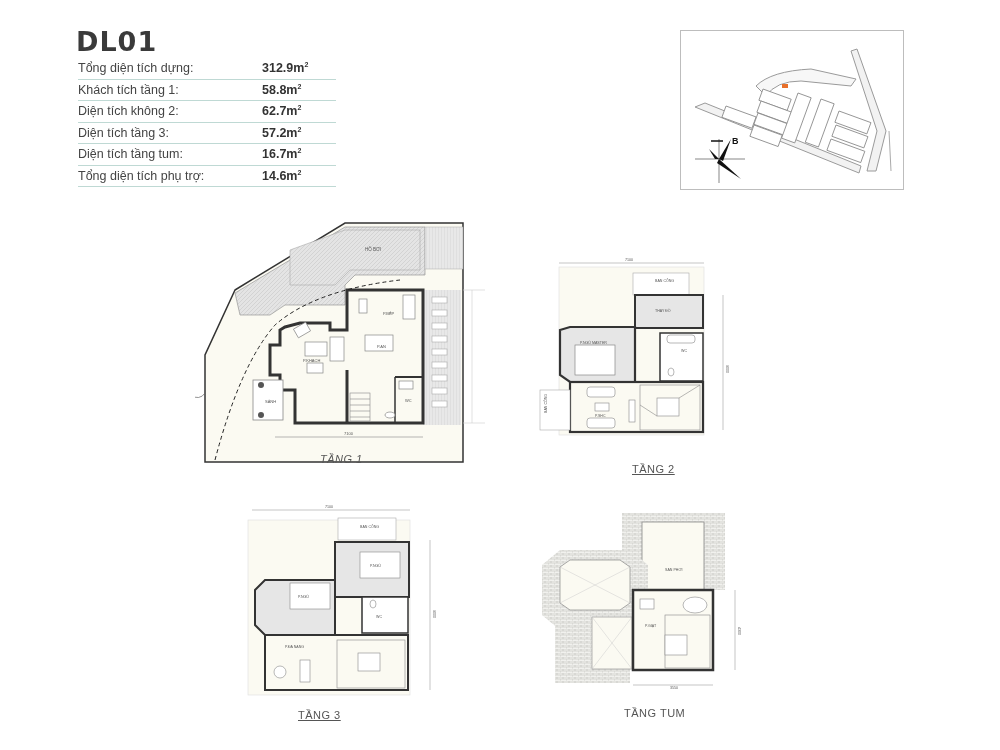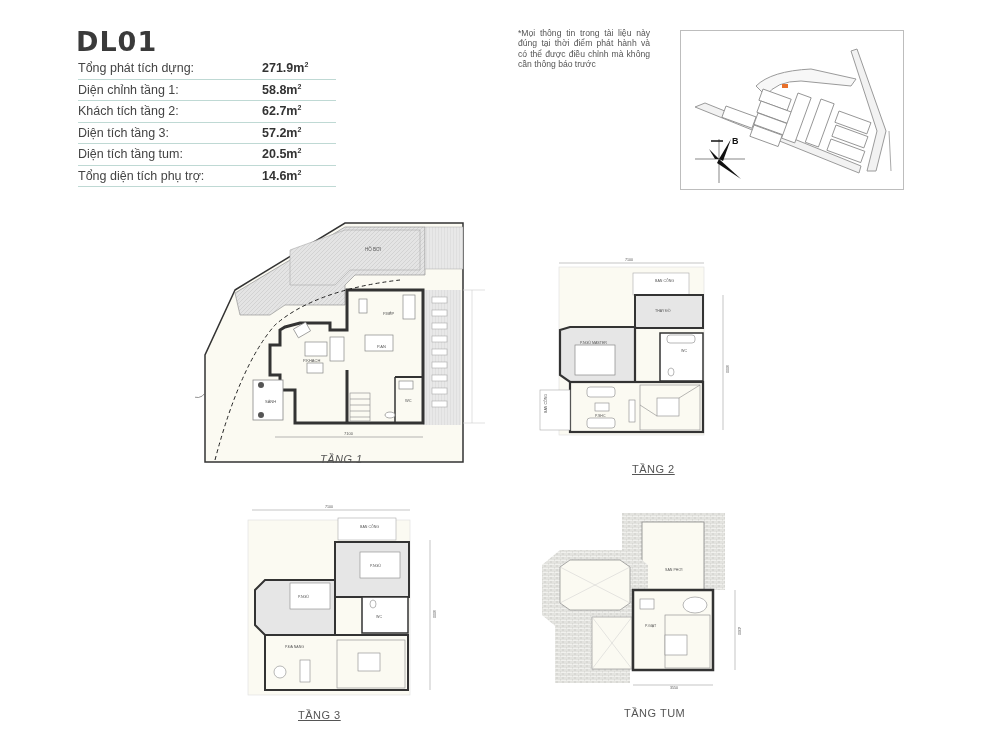--- a/index.html
+++ b/index.html
@@ -16,47 +16,46 @@
   .plan-label { position:absolute; font-size:11px; color:#555; letter-spacing:0.5px; }
   svg text { font-family:"Liberation Sans", sans-serif; }
 </style>
 </head>
 <body>
 
 <div class="title">DL01</div>
 
 <div class="spec">
   <div class="spec-row">
-    <span class="lab">Tổng phát tích dựng:</span>
-    <span class="val"><span>271.9m</span><sup>2</sup></span>
-  </div>
-  <div class="spec-row">
-    <span class="lab">Diện chỉnh tầng 1:</span>
+    <span class="lab">Tổng diện tích dựng:</span>
+    <span class="val"><span>312.9m</span><sup>2</sup></span>
+  </div>
+  <div class="spec-row">
+    <span class="lab">Khách tích tầng 1:</span>
     <span class="val"><span>58.8m</span><sup>2</sup></span>
   </div>
   <div class="spec-row">
-    <span class="lab">Khách tích tầng 2:</span>
+    <span class="lab">Diện tích không 2:</span>
     <span class="val"><span>62.7m</span><sup>2</sup></span>
   </div>
   <div class="spec-row">
     <span class="lab">Diện tích tầng 3:</span>
     <span class="val"><span>57.2m</span><sup>2</sup></span>
   </div>
   <div class="spec-row">
     <span class="lab">Diện tích tầng tum:</span>
-    <span class="val"><span>20.5m</span><sup>2</sup></span>
+    <span class="val"><span>16.7m</span><sup>2</sup></span>
   </div>
   <div class="spec-row">
     <span class="lab">Tổng diện tích phụ trợ:</span>
     <span class="val"><span>14.6m</span><sup>2</sup></span>
   </div>
 </div>
 
 <div class="notes">
-  <p>*Mọi thông tin trong tài liệu này đúng tại thời điểm phát hành và có thể được điều chỉnh mà không cần thông báo trước</p>
 </div>
 
 <div class="keymap">
   <svg width="222" height="158" viewBox="0 0 222 158">
     <g fill="none" stroke="#9a9a9a" stroke-width="1">
 
       <path d="M14 76 L24 72 L180 135 L178 142 Z" fill="#f2f2f2"></path>
       <path d="M170 20 L176 18 L205 100 L195 140 L186 140 L196 100 Z" fill="#f2f2f2"></path>
       <path d="M75 55 Q90 40 130 38 L175 48 L170 55 L120 50 Q95 50 85 65 Z" fill="#f7f7f7"></path>
 

